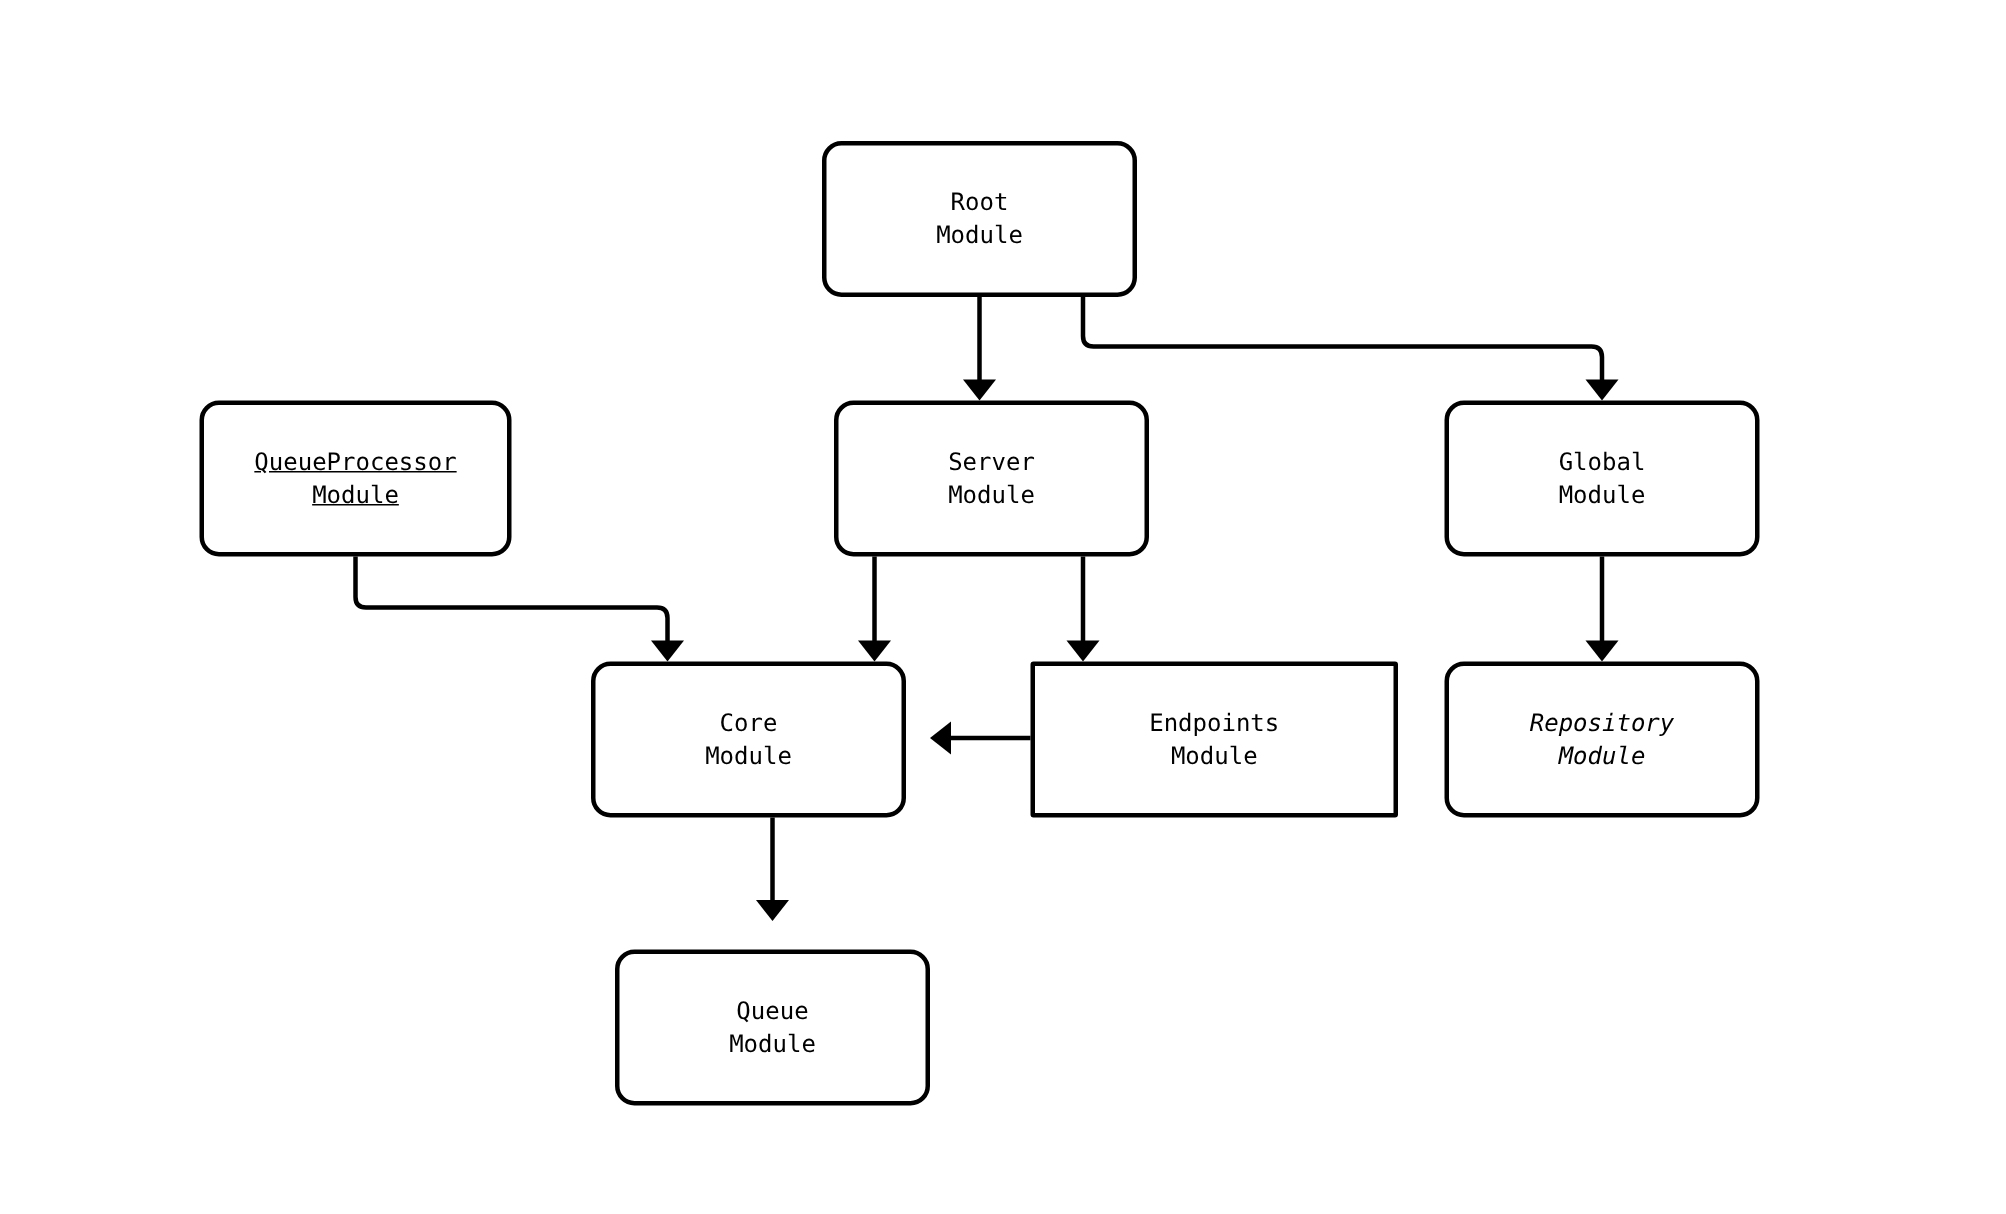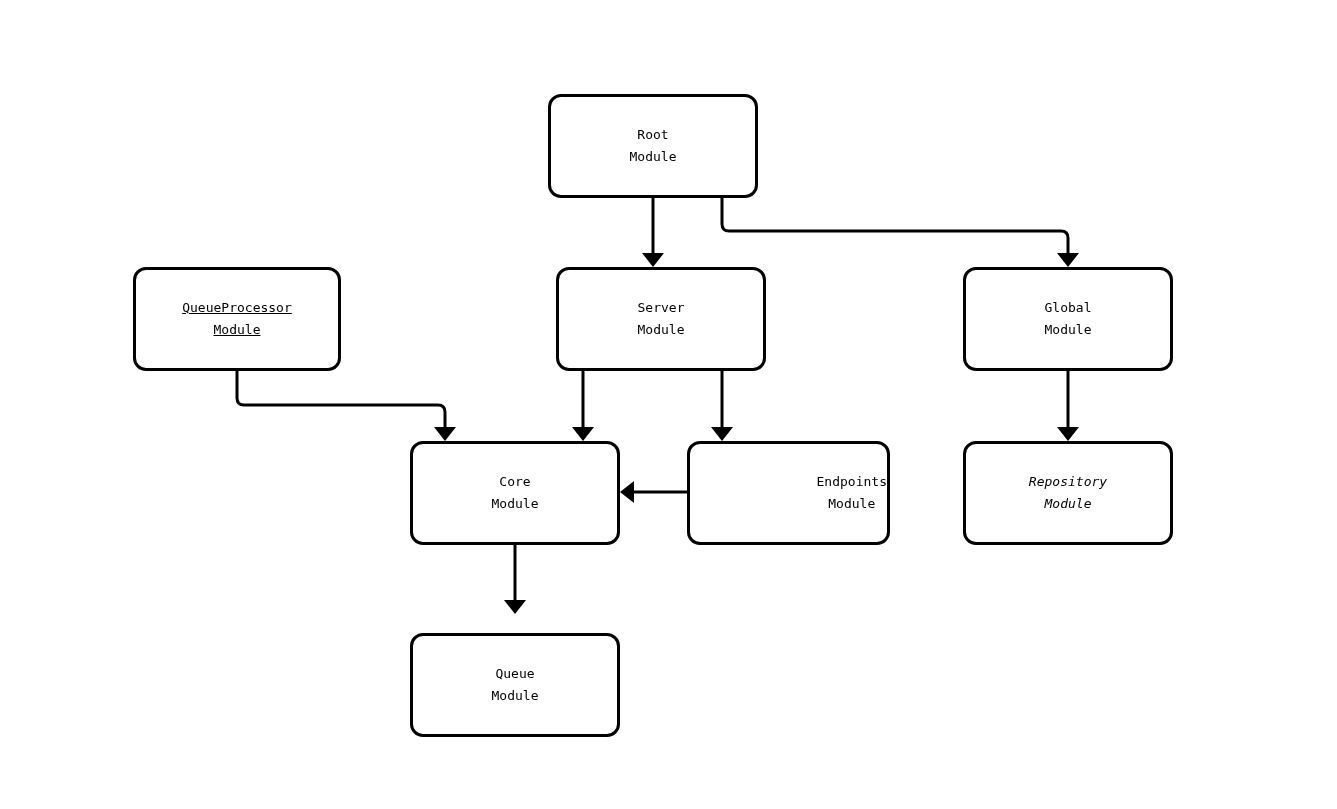--- a/index.html
+++ b/index.html
@@ -34,21 +34,21 @@
     border: 3px solid #000000;
     border-radius: 13px;
     display: flex;
     flex-direction: column;
     align-items: center;
     justify-content: center;
     z-index: 2;
   }
   .node-label {
     font-family: "DejaVu Sans Mono", "Liberation Mono", monospace;
-    font-size: 13px;
+    font-size: 16px;
     line-height: 22px;
     color: #000000;
     text-align: center;
     white-space: pre;
     letter-spacing: 0px;
   }
 </style>
 </head>
 <body>
 
@@ -90,26 +90,26 @@
   <div class="node" style="left: 556px; top: 267px; width: 210px; height: 104px; border-radius: 13px; border-width: 3px; border-color: rgb(0, 0, 0);">
     <div class="node-label">Server
 Module</div>
   </div>
 
   <div class="node" style="left: 963px; top: 267px; width: 210px; height: 104px; border-radius: 13px; border-width: 3px; border-color: rgb(0, 0, 0);">
     <div class="node-label">Global
 Module</div>
   </div>
 
-  <div class="node" style="left: 410px; top: 441px; width: 210px; height: 104px; border-radius: 13px; border-width: 3px; border-color: rgb(0, 0, 0);">
+  <div class="node" style="left: 394px; top: 441px; width: 210px; height: 104px; border-radius: 13px; border-width: 3px; border-color: rgb(0, 0, 0);">
     <div class="node-label">Core
 Module</div>
   </div>
 
-  <div class="node" style="left: 687px; top: 441px; width: 203px; height: 104px; border-radius: 13px; border-width: 3px; border-color: rgb(0, 0, 0); align-items: flex-end;">
+  <div class="node" style="left: 687px; top: 441px; width: 245px; height: 104px; border-radius: 2px; border-width: 3px; border-color: rgb(0, 0, 0);">
     <div class="node-label">Endpoints
 Module</div>
   </div>
 
   <div class="node" style="left: 963px; top: 441px; width: 210px; height: 104px; border-radius: 13px; border-width: 3px; border-color: rgb(0, 0, 0); font-style: italic;">
     <div class="node-label">Repository
 Module</div>
   </div>
 
   <div class="node" style="left: 410px; top: 633px; width: 210px; height: 104px; border-radius: 13px; border-width: 3px; border-color: rgb(0, 0, 0);">

